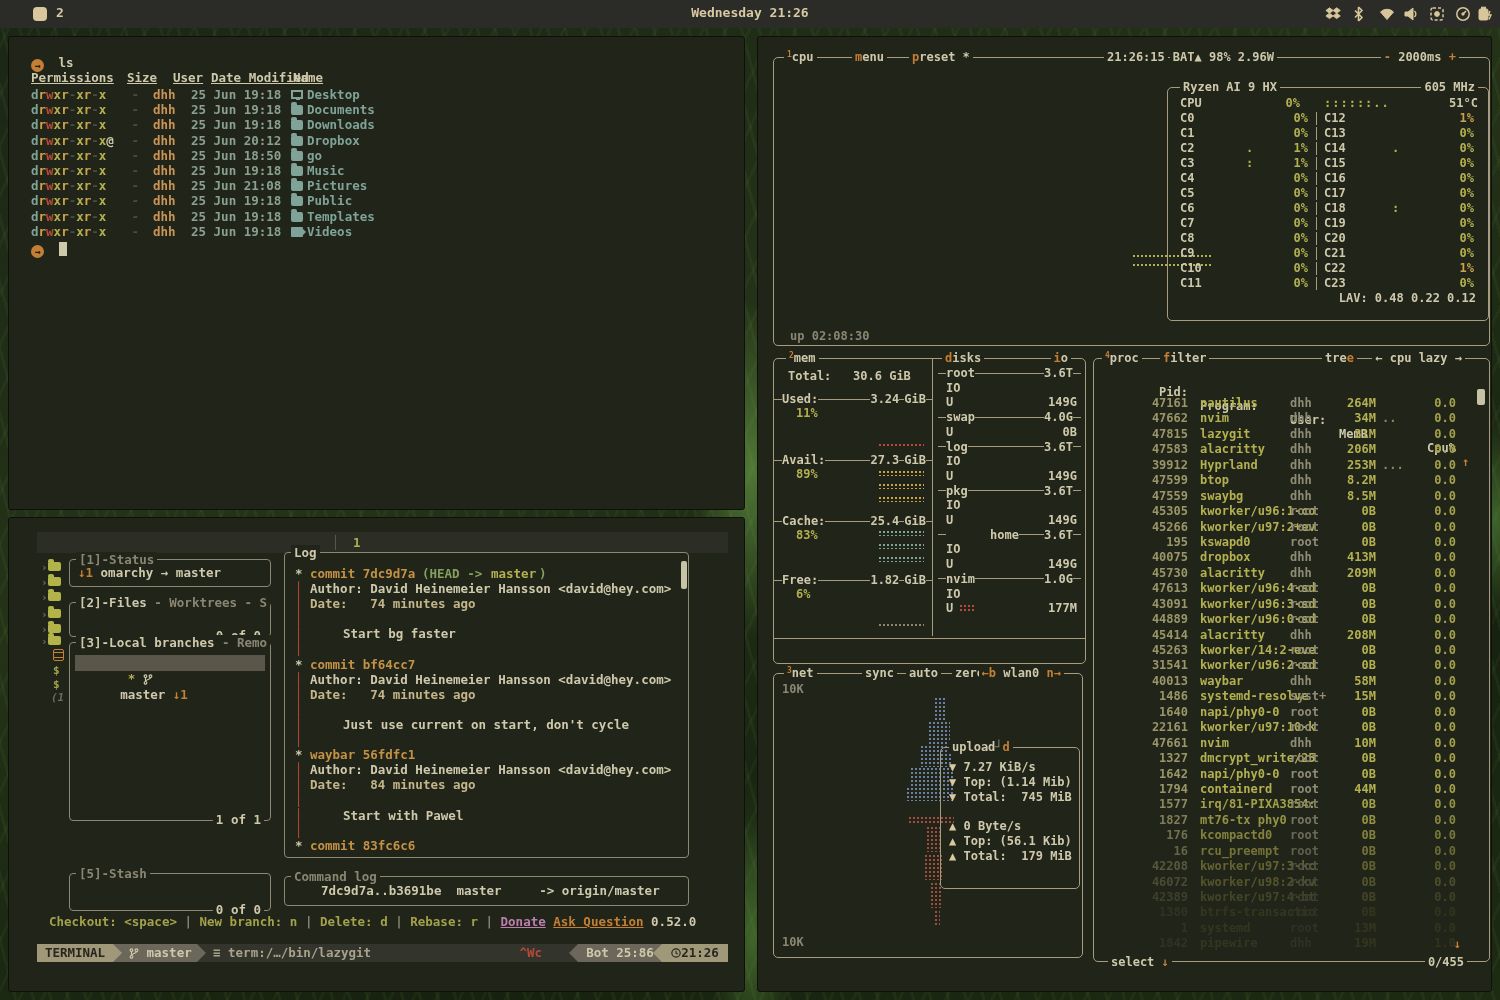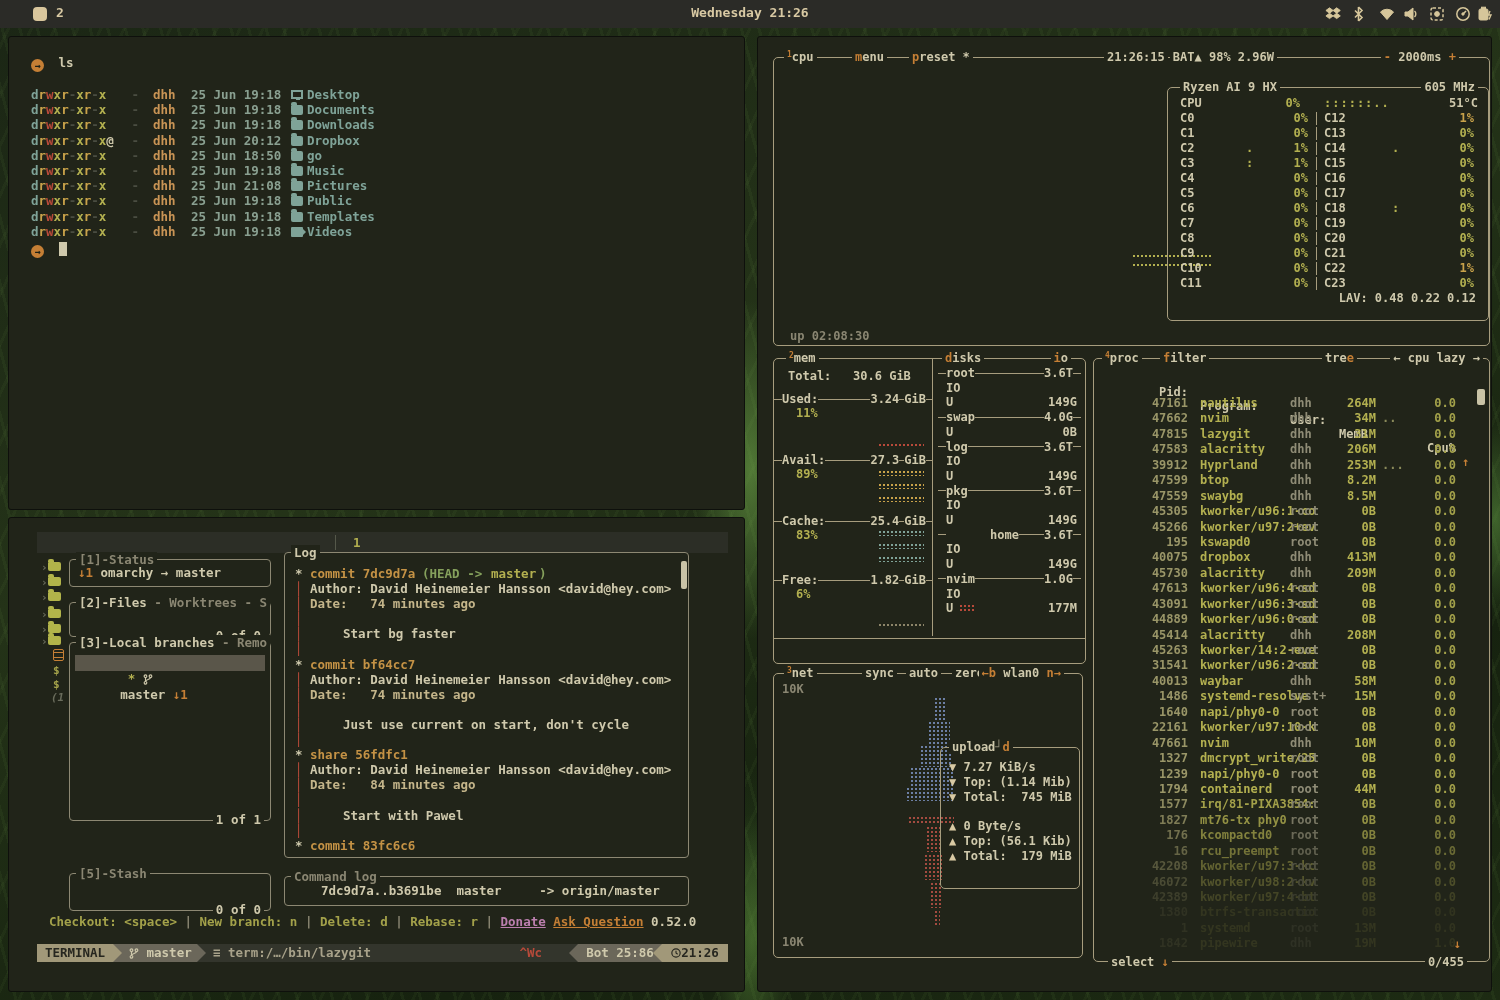--- a/index.html
+++ b/index.html
@@ -147,20 +147,27 @@
         <rect x="4.5" y="1.2" width="4" height="2"></rect>
         <path d="M13 5 11.5 9 H14 L12 13.5" fill="none" stroke-width="1.4" stroke="#d6c69a"></path>
       </svg></span>
 </div>
 
 <div id="win-ls" class="window">
   <div class="abs" style="left:22px;top:18px">
     <span class="prompt-ico">→</span>
     <span style="margin-left:7px">ls</span>
   </div>
+  <div id="ls-header" class="abs" style="left:22px;top:33px;height:16px;width:680px">
+    <span style="left:0">Permissions</span>
+    <span style="left:96px">Size</span>
+    <span style="left:142px">User</span>
+    <span style="left:180px">Date Modified</span>
+    <span style="left:262px">Name</span>
+  </div>
   <div id="ls-rows" class="abs" style="left:22px;top:50px;width:700px">
       <div class="lsrow">
         <span style="left: 0px; white-space: pre;"><span style="position: static; color: var(--teal);">d</span><span style="position: static; color: var(--yellow);">r</span><span style="position: static; color: var(--red);">w</span><span style="position: static; color: var(--olive);">x</span><span style="position: static; color: var(--yellow);">r</span><span style="position: static; color: rgb(74, 77, 65);">-</span><span style="position: static; color: var(--olive);">x</span><span style="position: static; color: var(--yellow);">r</span><span style="position: static; color: rgb(74, 77, 65);">-</span><span style="position: static; color: var(--olive);">x</span></span>
         <span style="left: 84px; width: 24px; text-align: right; color: rgb(74, 77, 65);">-</span>
         <span style="left: 122px; color: rgb(201, 148, 85);">dhh</span>
         <span style="left: 160px; color: rgb(138, 160, 145);">25 Jun 19:18</span>
         <span class="fi fi-monitor" style="left: 260px; top: 3px;"></span>
         <span style="left: 276px; color: var(--teal);">Desktop</span>
       </div>
       <div class="lsrow">
@@ -300,21 +307,21 @@
         <div class="logrow"><span style="left: 0px; color: var(--red);">│</span><span style="left: 15px; color: rgb(196, 181, 138);">Date:   74 minutes ago</span></div>
         <div class="logrow"><span style="left: 0px; color: var(--red);">│</span></div>
         <div class="logrow"><span style="left: 0px; color: var(--red);">│</span><span style="left: 48px; color: var(--fg);">Start bg faster</span></div>
         <div class="logrow"><span style="left: 0px; color: var(--red);">│</span></div>
         <div class="logrow"><span style="left: 0px; color: var(--fg);">*</span><span style="left: 15px; color: rgb(196, 146, 69);">commit bf64cc7</span></div>
         <div class="logrow"><span style="left: 0px; color: var(--red);">│</span><span style="left: 15px; color: var(--fg);">Author: David Heinemeier Hansson &lt;david@hey.com&gt;</span></div>
         <div class="logrow"><span style="left: 0px; color: var(--red);">│</span><span style="left: 15px; color: rgb(196, 181, 138);">Date:   74 minutes ago</span></div>
         <div class="logrow"><span style="left: 0px; color: var(--red);">│</span></div>
         <div class="logrow"><span style="left: 0px; color: var(--red);">│</span><span style="left: 48px; color: var(--fg);">Just use current on start, don't cycle</span></div>
         <div class="logrow"><span style="left: 0px; color: var(--red);">│</span></div>
-        <div class="logrow"><span style="left: 0px; color: var(--fg);">*</span><span style="left: 15px; color: rgb(196, 146, 69);">share 56fdfc1</span></div>
+        <div class="logrow"><span style="left: 0px; color: var(--fg);">*</span><span style="left: 15px; color: rgb(196, 146, 69);">waybar 56fdfc1</span></div>
         <div class="logrow"><span style="left: 0px; color: var(--red);">│</span><span style="left: 15px; color: var(--fg);">Author: David Heinemeier Hansson &lt;david@hey.com&gt;</span></div>
         <div class="logrow"><span style="left: 0px; color: var(--red);">│</span><span style="left: 15px; color: rgb(196, 181, 138);">Date:   84 minutes ago</span></div>
         <div class="logrow"><span style="left: 0px; color: var(--red);">│</span></div>
         <div class="logrow"><span style="left: 0px; color: var(--red);">│</span><span style="left: 48px; color: var(--fg);">Start with Pawel</span></div>
         <div class="logrow"><span style="left: 0px; color: var(--red);">│</span></div>
         <div class="logrow"><span style="left: 0px; color: var(--fg);">*</span><span style="left: 15px; color: rgb(196, 146, 69);">commit 83fc6c6</span></div>
       </div>
     <div id="log-scroll"></div>
   </div>
 
@@ -541,21 +548,21 @@
           <div class="netline" style="left: 8px; top: 86px;"><span style="position: static; color: var(--tan);">▲ </span><span style="position: static;">Top: (56.1 Kib)</span></div>
           <div class="netline" style="left: 8px; top: 101px;"><span style="position: static; color: var(--tan);">▲ </span><span style="position: static;">Total:  179 MiB</span></div>
         </div>
     </div>
   </div>
 
   <div class="bbox" style="left:335px;top:321px;width:397px;height:604px">
     <div class="btitle" style="left:8px"><span class="sup">4</span><span>proc</span></div>
     <div class="btitle" style="left:66px"><span class="hlk">f</span><span>ilter</span></div>
     <div class="btitle" style="left:228px"><span>tre</span><span class="hlk">e</span></div>
-    <div class="btitle" style="right:6px">← cpu lazy →</div>
+    <div class="btitle" style="right:24px">← cpu lazy →</div>
     <div class="abs" style="left:12px;top:12px;right:14px;white-space:pre">
       <span class="abs crm" style="left:0;width:82px;text-align:right">Pid:</span>
       <span class="abs crm" style="left:94px">Program:</span>
       <span class="abs crm" style="left:184px">User:</span>
       <span class="abs crm" style="left:192px;width:70px;text-align:right">MemB</span>
       <span class="abs crm" style="left:290px;width:60px;text-align:right">Cpu%</span>
       <span class="abs hlk" style="left:356px">↑</span>
     </div>
     <div class="abs" style="right:4px;top:30px;width:8px;height:16px;background:#c9c3a6;border-radius:2px"></div>
     <div id="proc-rows" class="abs" style="left:12px;top:37px;width:366px">
@@ -723,21 +730,21 @@
           <span class="p-cpu">0.0</span>
         </div>
         <div class="procrow">
           <span class="p-pid">1327</span>
           <span class="p-prog">dmcrypt_write/25</span>
           <span class="p-user">root</span>
           <span class="p-mem">0B</span>
           <span class="p-cpu">0.0</span>
         </div>
         <div class="procrow">
-          <span class="p-pid">1239</span>
+          <span class="p-pid">1642</span>
           <span class="p-prog">napi/phy0-0</span>
           <span class="p-user">root</span>
           <span class="p-mem">0B</span>
           <span class="p-cpu">0.0</span>
         </div>
         <div class="procrow">
           <span class="p-pid">1794</span>
           <span class="p-prog">containerd</span>
           <span class="p-user">root</span>
           <span class="p-mem">44M</span>

